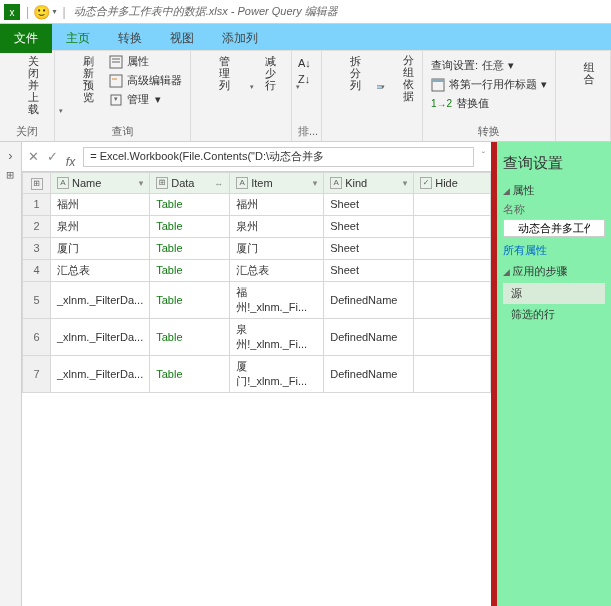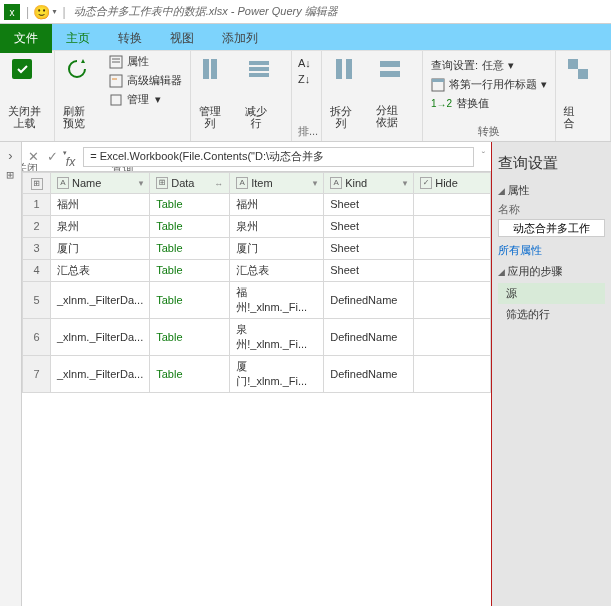--- a/index.html
+++ b/index.html
@@ -10,21 +10,21 @@
 .qat-sep { color: #aaa; margin: 0 4px; }
 .smiley { font-size: 14px; }
 .ribbon-tabs { height: 26px; background: #7dd3fc; display: flex; align-items: flex-start; }
 .tab { padding: 6px 14px; font-size: 12px; color: #444; cursor: pointer; }
 .tab.file { background: #107c10; color: #fff; }
 .tab.active { color: #107c10; }
 .ribbon { height: 92px; background: #f3f3f3; border-top: 1px solid #e0e0e0; border-bottom: 1px solid #d0d0d0; display: flex; }
 .group { border-right: 1px solid #dcdcdc; display: flex; flex-direction: column; justify-content: space-between; padding: 2px 6px 0; }
 .group-body { display: flex; align-items: flex-start; gap: 4px; flex: 1; }
 .group-label { text-align: center; font-size: 11px; color: #666; padding: 2px 0; }
-.bigbtn { display: flex; flex-direction: column; align-items: flex-start; width: 42px; padding: 2px; cursor: pointer; gap: 20px; }
+.bigbtn { display: flex; flex-direction: row; align-items: flex-end; width: 42px; padding: 2px; cursor: pointer; gap: 20px; }
 .bigbtn .ico { width: 28px; height: 28px; margin-bottom: 2px; }
 .bigbtn .lbl { font-size: 11px; text-align: center; line-height: 12px; }
 .bigbtn .dd { font-size: 7px; color: #666; }
 .smallbtns { display: flex; flex-direction: column; gap: 2px; }
 .smallbtn { display: flex; align-items: center; gap: 4px; font-size: 11px; padding: 1px 2px; cursor: pointer; white-space: nowrap; }
 .smallbtn .ico { width: 14px; height: 14px; }
 .main { display: flex; height: 464px; }
 .leftstrip { width: 22px; background: #f3f3f3; border-right: 1px solid #d0d0d0; display: flex; flex-direction: column; align-items: center; padding-top: 6px; gap: 8px; }
 .content { flex: 1; display: flex; flex-direction: column; }
 .formulabar { height: 30px; display: flex; align-items: center; border-bottom: 1px solid #d0d0d0; padding: 0 6px; gap: 8px; }
@@ -34,21 +34,21 @@
 .grid { flex: 1; overflow: auto; }
 table { border-collapse: collapse; width: 100%; }
 th, td { border: 1px solid #d8d8d8; font-size: 11px; padding: 3px 6px; text-align: left; height: 20px; }
 th { background: #eaf3ea; color: #333; font-weight: normal; position: relative; }
 th.rownum { background: #f0f0f0; width: 28px; text-align: center; }
 td.rownum { background: #f0f0f0; text-align: center; color: #666; }
 .colhdr { display: flex; align-items: center; gap: 3px; }
 .typeico { width: 12px; height: 12px; border: 1px solid #aaa; font-size: 8px; display: inline-flex; align-items: center; justify-content: center; color: #666; }
 .dd-ico { margin-left: auto; color: #888; font-size: 9px; }
 .link { color: #107c10; cursor: pointer; }
-.rightpane { width: 120px; border-left: 1px solid #b91c1c; background: #e5e5e5; padding: 6px; overflow: hidden; }
+.rightpane { width: 120px; border-left: 6px solid #b91c1c; background: #86efac; padding: 6px; overflow: hidden; }
 .rp-title { font-size: 15px; color: #333; margin: 6px 0 10px; }
 .rp-section { font-size: 11px; color: #333; margin: 6px 0 4px; }
 .rp-section::before { content: "◢ "; color: #666; font-size: 9px; }
 .rp-label { font-size: 11px; color: #666; margin: 4px 0 2px; }
 .rp-input { width: 100%; border: 1px solid #ccc; padding: 2px 14px; font-size: 11px; text-align: center; }
 .rp-link { color: #0066cc; font-size: 11px; margin: 6px 0; cursor: pointer; }
 .step { font-size: 11px; padding: 3px 8px; cursor: pointer; }
 .step.sel { background: #d8ead8; }
 svg { display: block; }
 </style>

